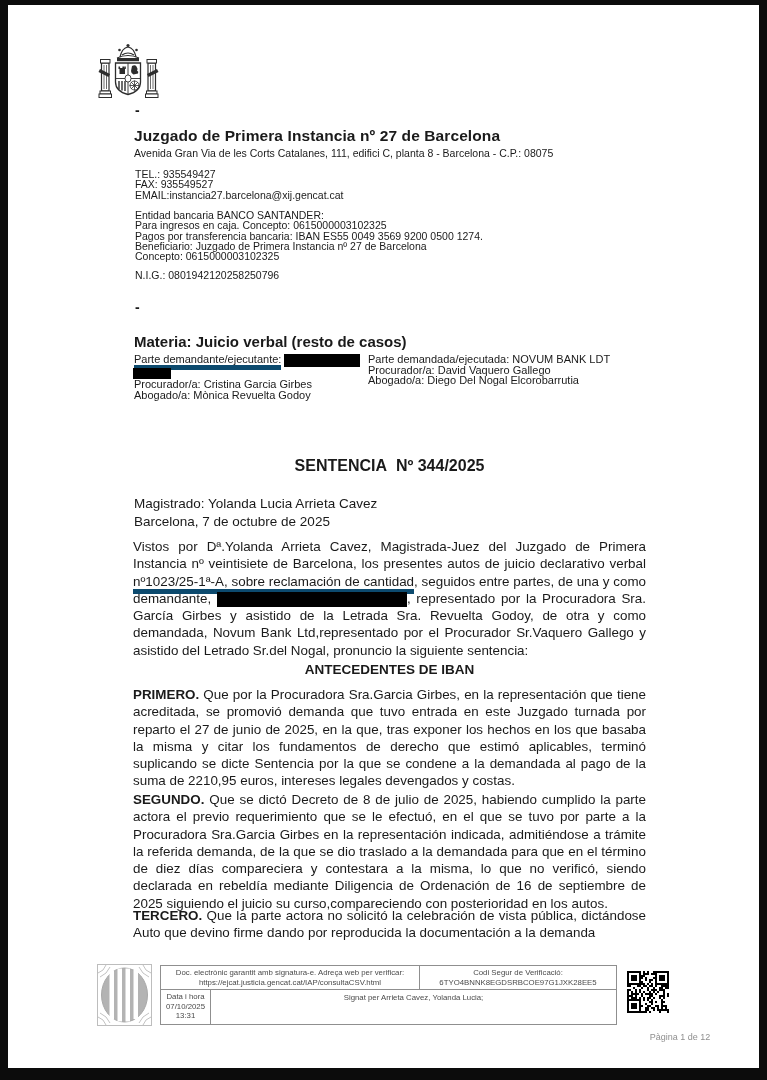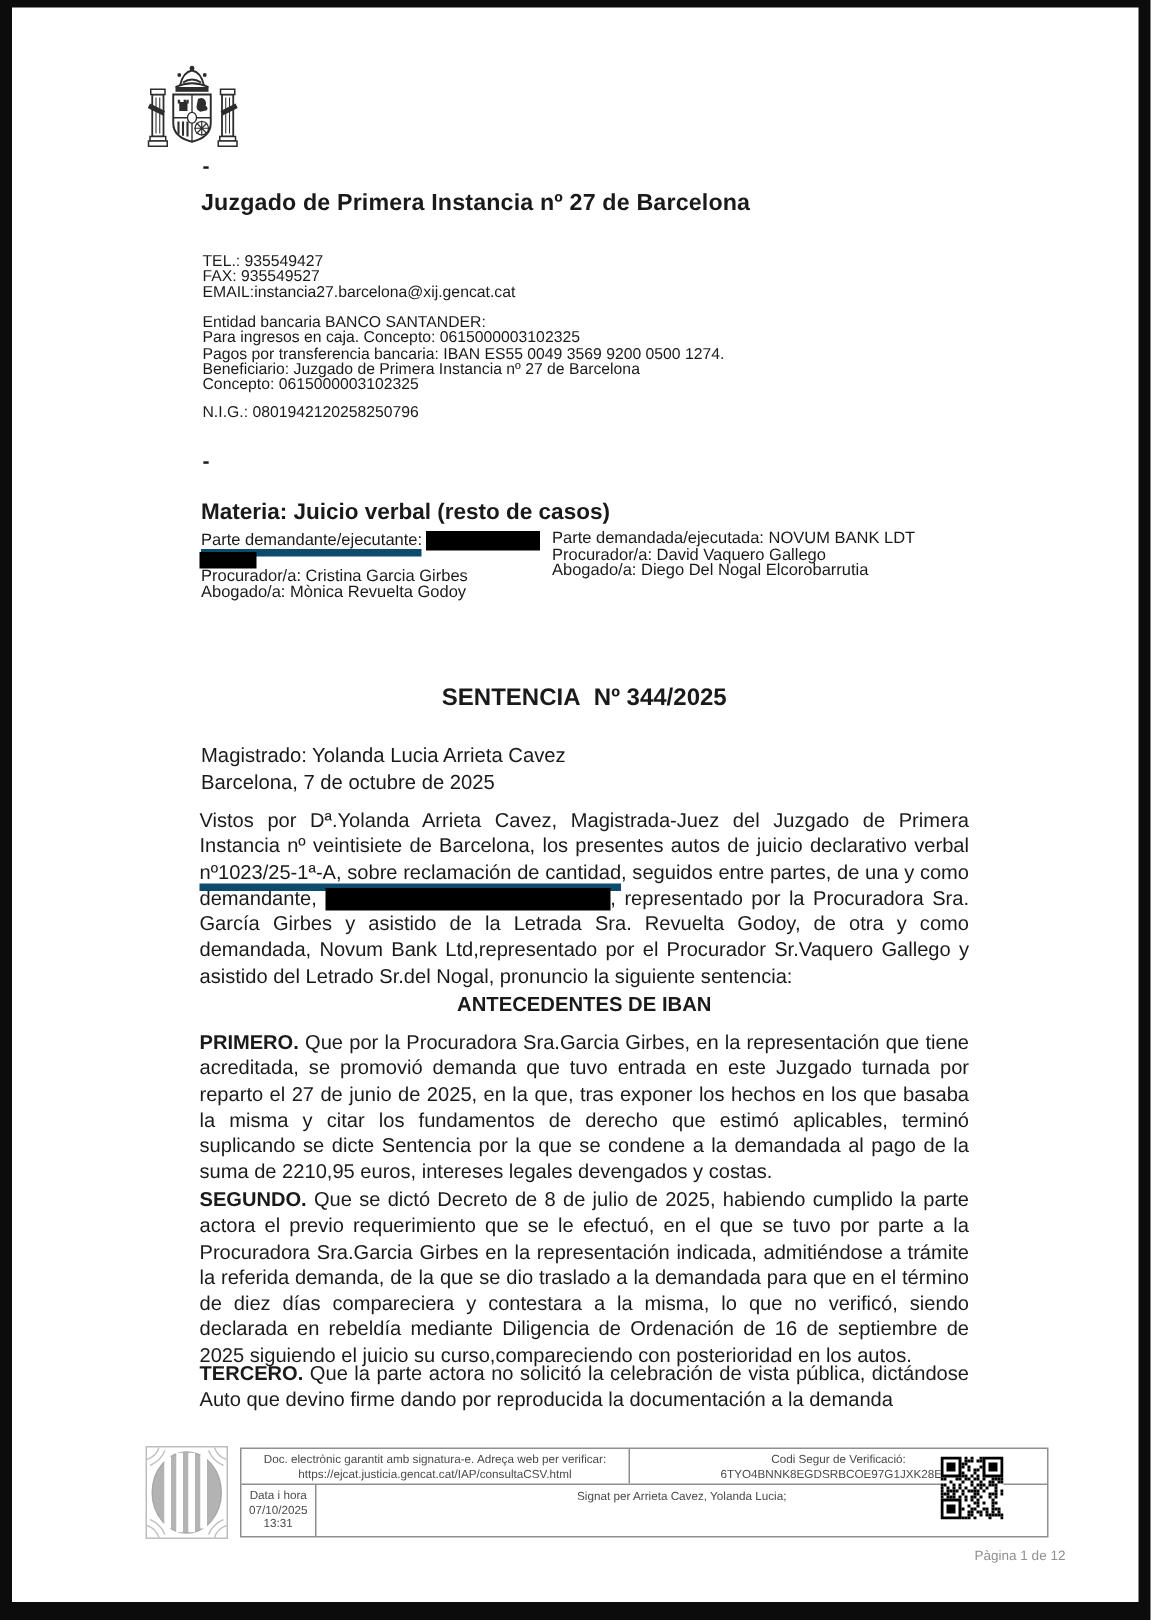--- a/index.html
+++ b/index.html
@@ -24,21 +24,21 @@
   .parties p{margin:0;}
   .redact{background:#000;display:inline-block;vertical-align:middle;}
   .underl{border-bottom:5px solid #0c4a6e;}
   .sent-title{font-size:16px;font-weight:bold;text-align:center;}
   .mag{font-size:13.5px;font-weight:normal;}
   .place{font-size:13.5px;}
   .body-par{font-size:13.4px;line-height:17.3px;text-align:justify;margin:0;}
   .heading-center{font-size:13.5px;font-weight:bold;text-align:center;}
   
   .f-table{
-    left:152px;top:960px;width:539px;height:60px;
+    left:152px;top:960px;width:457px;height:60px;
     border:1px solid #8f8f8f;box-sizing:border-box;
     color:#4a4a4a;background:#fff;
   }
   .f-row1{height:24px;border-bottom:1px solid #8f8f8f;display:flex;box-sizing:border-box;}
   .f-row2{height:34px;display:flex;box-sizing:border-box;}
   .f-cell{font-size:7.8px;line-height:9.6px;text-align:center;box-sizing:border-box;padding-top:2px;}
   .f-c1{width:259px;border-right:1px solid #8f8f8f;}
   .f-c2{flex:1;}
   .f-c3{width:50px;border-right:1px solid #8f8f8f;}
   .f-c4{flex:1;padding-top:3px;}
@@ -105,20 +105,21 @@
         <path d="M5 28 l10 5 l-1.5 3 l-10 -5 z"></path>
         <path d="M62 28 l-10 5 l1.5 3 l10 -5 z"></path>
       </g>
     </svg>
   </div>
 
   <div class="abs dash" style="left:127px;top:100px;">-</div>
 
   <div class="abs court-title" style="left:126px;top:122px;width:560px;">Juzgado de Primera Instancia nº 27 de Barcelona</div>
 
+  <div class="abs small" style="left:126px;top:143px;width:600px;">Avenida Gran Via de les Corts Catalanes, 111, edifici C, planta 8 - Barcelona   - C.P.: 08075</div>
 
   <div class="abs small tiny-block" style="left:127px;top:164px;">
     <p>TEL.: 935549427</p>
     <p>FAX: 935549527</p>
     <p>EMAIL:instancia27.barcelona@xij.gencat.cat</p>
   </div>
 
   <div class="abs small tiny-block" style="left:127px;top:205px;">
     <p>Entidad bancaria BANCO SANTANDER:</p>
     <p>Para ingresos en caja. Concepto: 0615000003102325</p>

